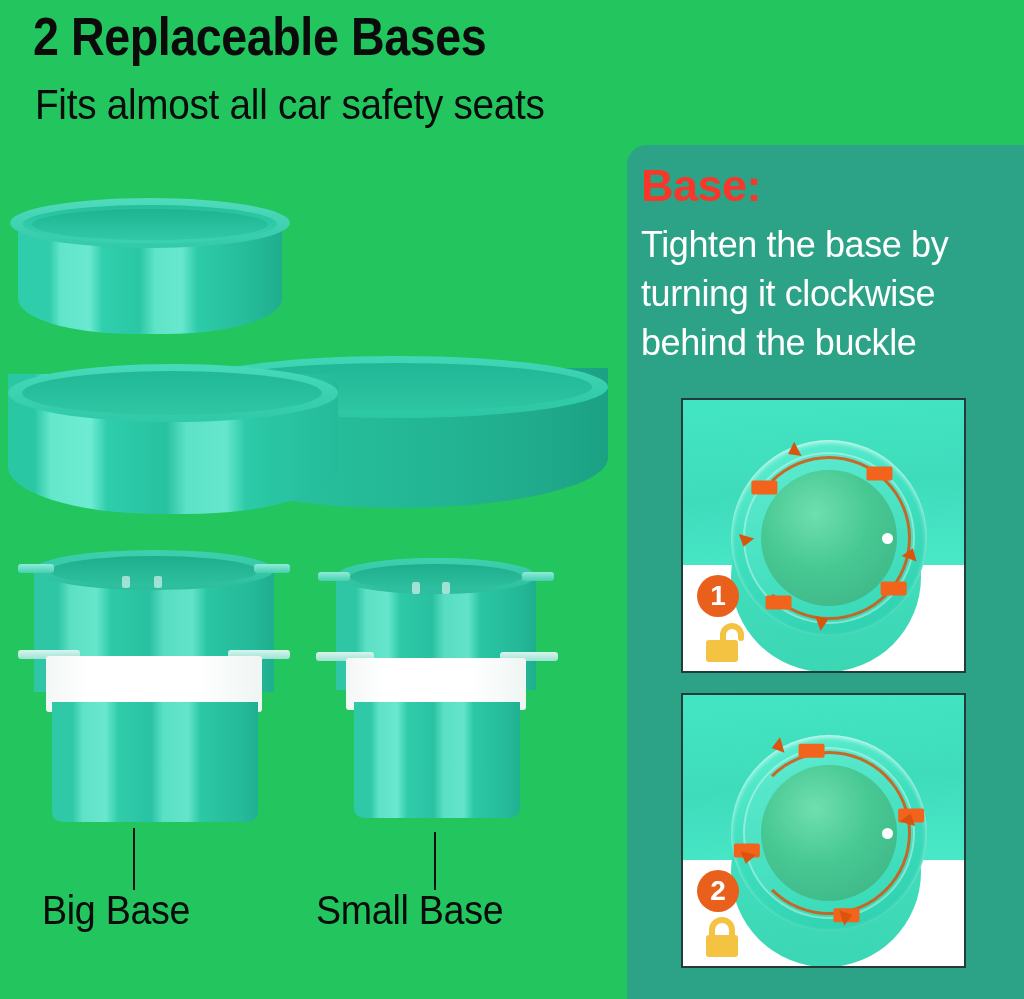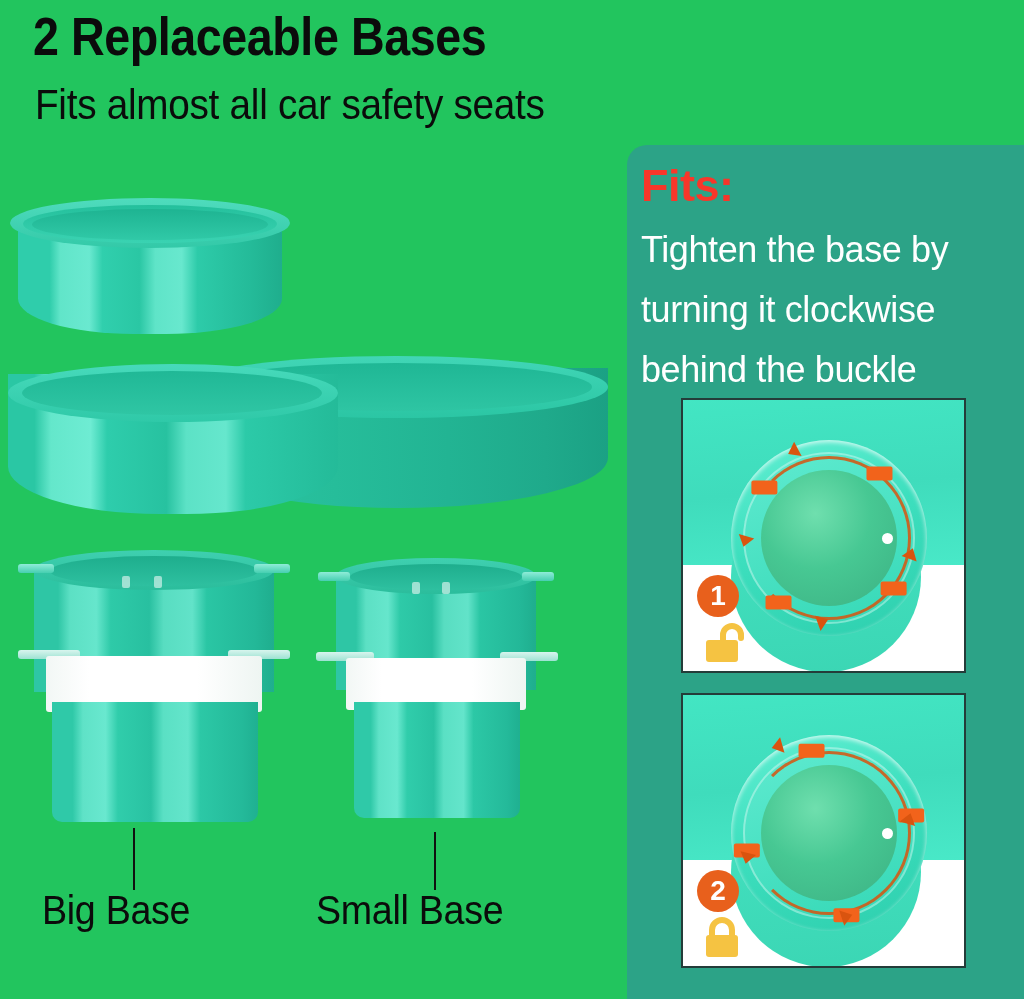--- a/index.html
+++ b/index.html
@@ -62,21 +62,21 @@
     font-weight: bold;
     color: #f8372a;
     letter-spacing: -0.5px;
   }
   .note-body {
     position: absolute;
     left: 14px;
     top: 75px;
     width: 380px;
     font-size: 36px;
-    line-height: 60px;
+    line-height: 49px;
     color: #ffffff;
     letter-spacing: -0.4px;
   }
 
   
   .shot {
     position: absolute;
     left: 54px;
     width: 281px;
     height: 271px;
@@ -463,21 +463,21 @@
 
     <div class="leader" style="left:133px; top:828px; height:62px;"></div>
     <div class="leader" style="left:434px; top:832px; height:58px;"></div>
 
     <div class="caption" style="left:42px; top:888px;">Big Base</div>
     <div class="caption" style="left:316px; top:888px;">Small Base</div>
   </div>
 
   <div class="note-panel">
 
-    <div class="note-title">Fits:</div>
+    <div class="note-title">Base:</div>
     <div class="note-body">Tighten the base by turning it clockwise behind the buckle</div>
 
     <div class="shot shot-1">
       <div class="seat-bg"></div>
 
       <div class="dial-wrap">
         <div class="dial-ring-outer"></div>
         <div class="dial-ring-mid"></div>
         <div class="dial-face"></div>
         <div class="rot-arc"></div>

